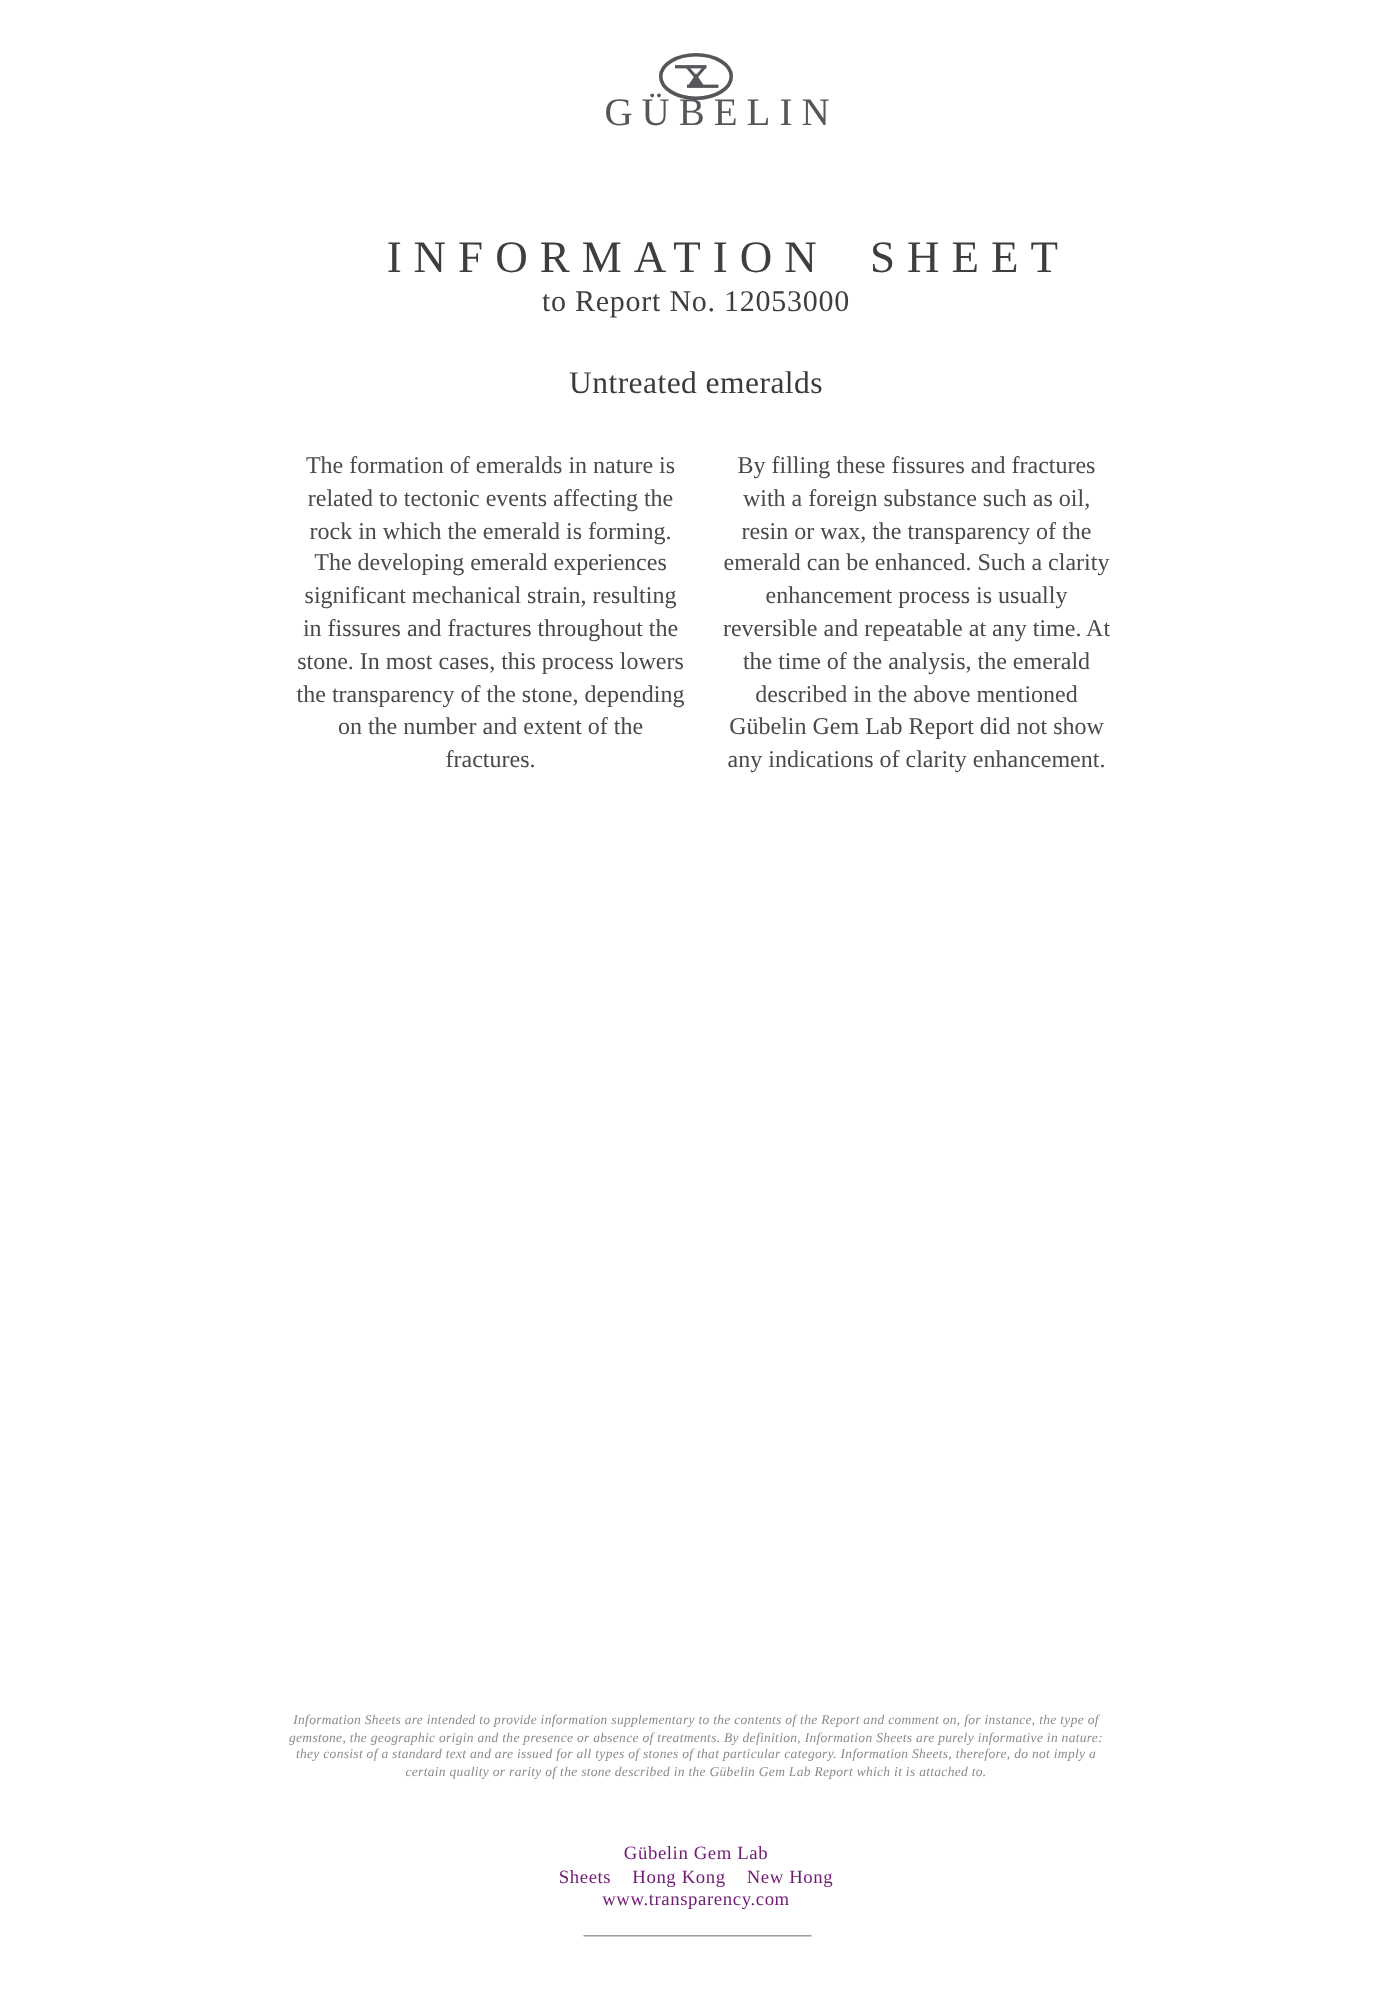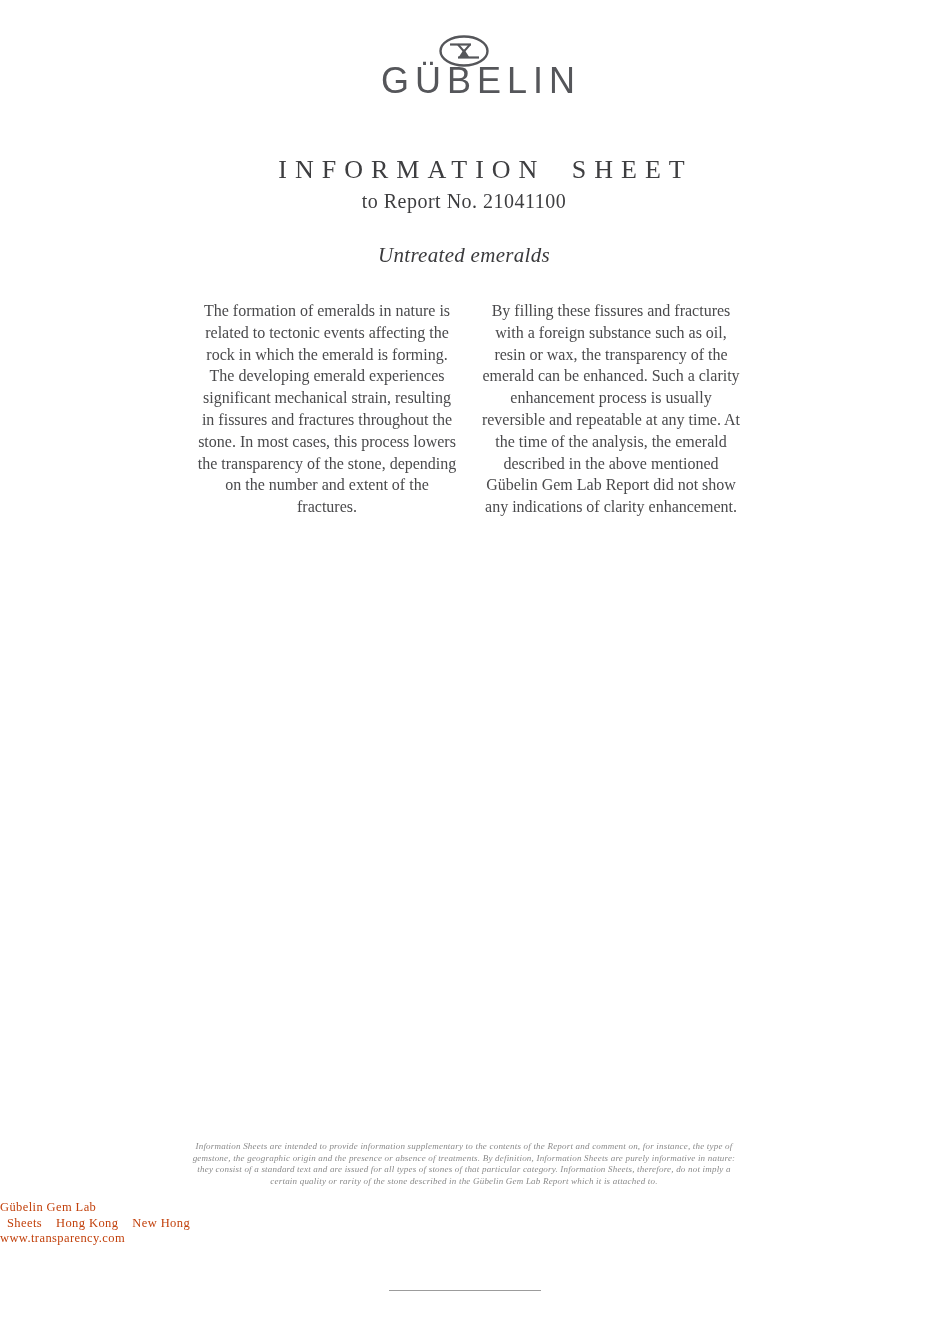--- a/index.html
+++ b/index.html
@@ -11,36 +11,36 @@
   }
   .page {
     position: relative; width: 928px; height: 1326px; background: #ffffff;
   }
   .centered { left: 0; right: 0; text-align: center; position: absolute; }
 
   
   .emblem { position: absolute; top: 34px; left: 438px; width: 52px; height: 34px; }
   .wordmark {
     position: absolute; top: 60px; left: 0; right: 0; text-align: center;
-    font-family: Liberation Sans, sans-serif;
-    font-size: 36px; letter-spacing: 6px; color: #55565a; font-weight: 400; padding-left: 34px;
+    font-family: Liberation Serif, serif;
+    font-size: 26px; letter-spacing: 6px; color: #55565a; font-weight: 400; padding-left: 34px;
   }
 
   
   .title {
-    top: 155px; font-size: 26px; color: #3e3e40;
+    top: 155px; font-size: 30px; color: #3e3e40;
     letter-spacing: 8px; word-spacing: 12px; margin-left: 43px;
   }
   .subtitle {
     top: 190px; font-size: 20px; color: #3e3e40; letter-spacing: 0.5px;
   }
 
   
   .heading {
-    top: 243px; font-size: 21px; color: #3a3a3c; letter-spacing: 0.3px; font-style: italic;
+    top: 243px; font-size: 21px; color: #3a3a3c; letter-spacing: 0.3px;
   }
 
   
   .columns {
     position: absolute; top: 300px; left: 196px; width: 546px;
     display: flex; gap: 22px;
   }
   .column {
     width: 262px; font-size: 16px; line-height: 21.8px; color: #4a4a4c;
     text-align: center;
@@ -48,21 +48,21 @@
 
   
   .disclaimer {
     position: absolute; top: 1141px; left: 184px; width: 560px;
     font-size: 9px; line-height: 11.6px; color: #8a8a8a; text-align: center;
     letter-spacing: 0.2px;
     font-style: italic;
   }
 
   
-  .footer { position: absolute; top: 1200px; left: 0; right: 0; text-align: left; color: #c2410c; }
+  .footer { position: absolute; top: 1228px; left: 0; right: 0; text-align: center; color: #701a75; }
   .footer-line { font-size: 12.5px; line-height: 15.6px; letter-spacing: 0.4px; }
   .locations span { padding: 0 7px; }
   .footer-rule {
     position: absolute; top: 1290px; left: 389px; width: 152px; height: 0;
     border-top: 1px solid #9c9c9c;
   }
 </style>
 </head>
 <body>
 
@@ -71,21 +71,21 @@
   <svg class="emblem" viewBox="0 0 52 34" fill="none" xmlns="http://www.w3.org/2000/svg">
     <ellipse cx="26" cy="17" rx="23.5" ry="14.5" stroke="#55565a" stroke-width="2.4"></ellipse>
     <path d="M12 10.5 H33" stroke="#55565a" stroke-width="2.2"></path>
     <path d="M20 23.5 H41" stroke="#55565a" stroke-width="2.2"></path>
     <path d="M20 10.5 L26 17.5 L32 10.5" stroke="#55565a" stroke-width="2"></path>
     <path d="M26 15 L20.5 23.5 H31.5 Z" fill="#55565a"></path>
   </svg>
   <div class="wordmark">GÜBELIN</div>
 
   <div class="centered title">INFORMATION SHEET</div>
-  <div class="centered subtitle">to Report No. 21041100</div>
+  <div class="centered subtitle">to Report No. 12053000</div>
 
   <div class="centered heading">Untreated emeralds</div>
 
   <div class="columns">
     <div class="column">The formation of emeralds in nature is related to tectonic events affecting the rock in which the emerald is forming. The developing emerald experiences significant mechanical strain, resulting in fissures and fractures throughout the stone. In most cases, this process lowers the transparency of the stone, depending on the number and extent of the fractures.</div>
     <div class="column">By filling these fissures and fractures with a foreign substance such as oil, resin or wax, the transparency of the emerald can be enhanced. Such a clarity enhancement process is usually reversible and repeatable at any time. At the time of the analysis, the emerald described in the above mentioned Gübelin Gem Lab Report did not show any indications of clarity enhancement.</div>
   </div>
 
   <div class="disclaimer">Information Sheets are intended to provide information supplementary to the contents of the Report and comment on, for instance, the type of gemstone, the geographic origin and the presence or absence of treatments. By definition, Information Sheets are purely informative in nature: they consist of a standard text and are issued for all types of stones of that particular category. Information Sheets, therefore, do not imply a certain quality or rarity of the stone described in the Gübelin Gem Lab Report which it is attached to.</div>
 

